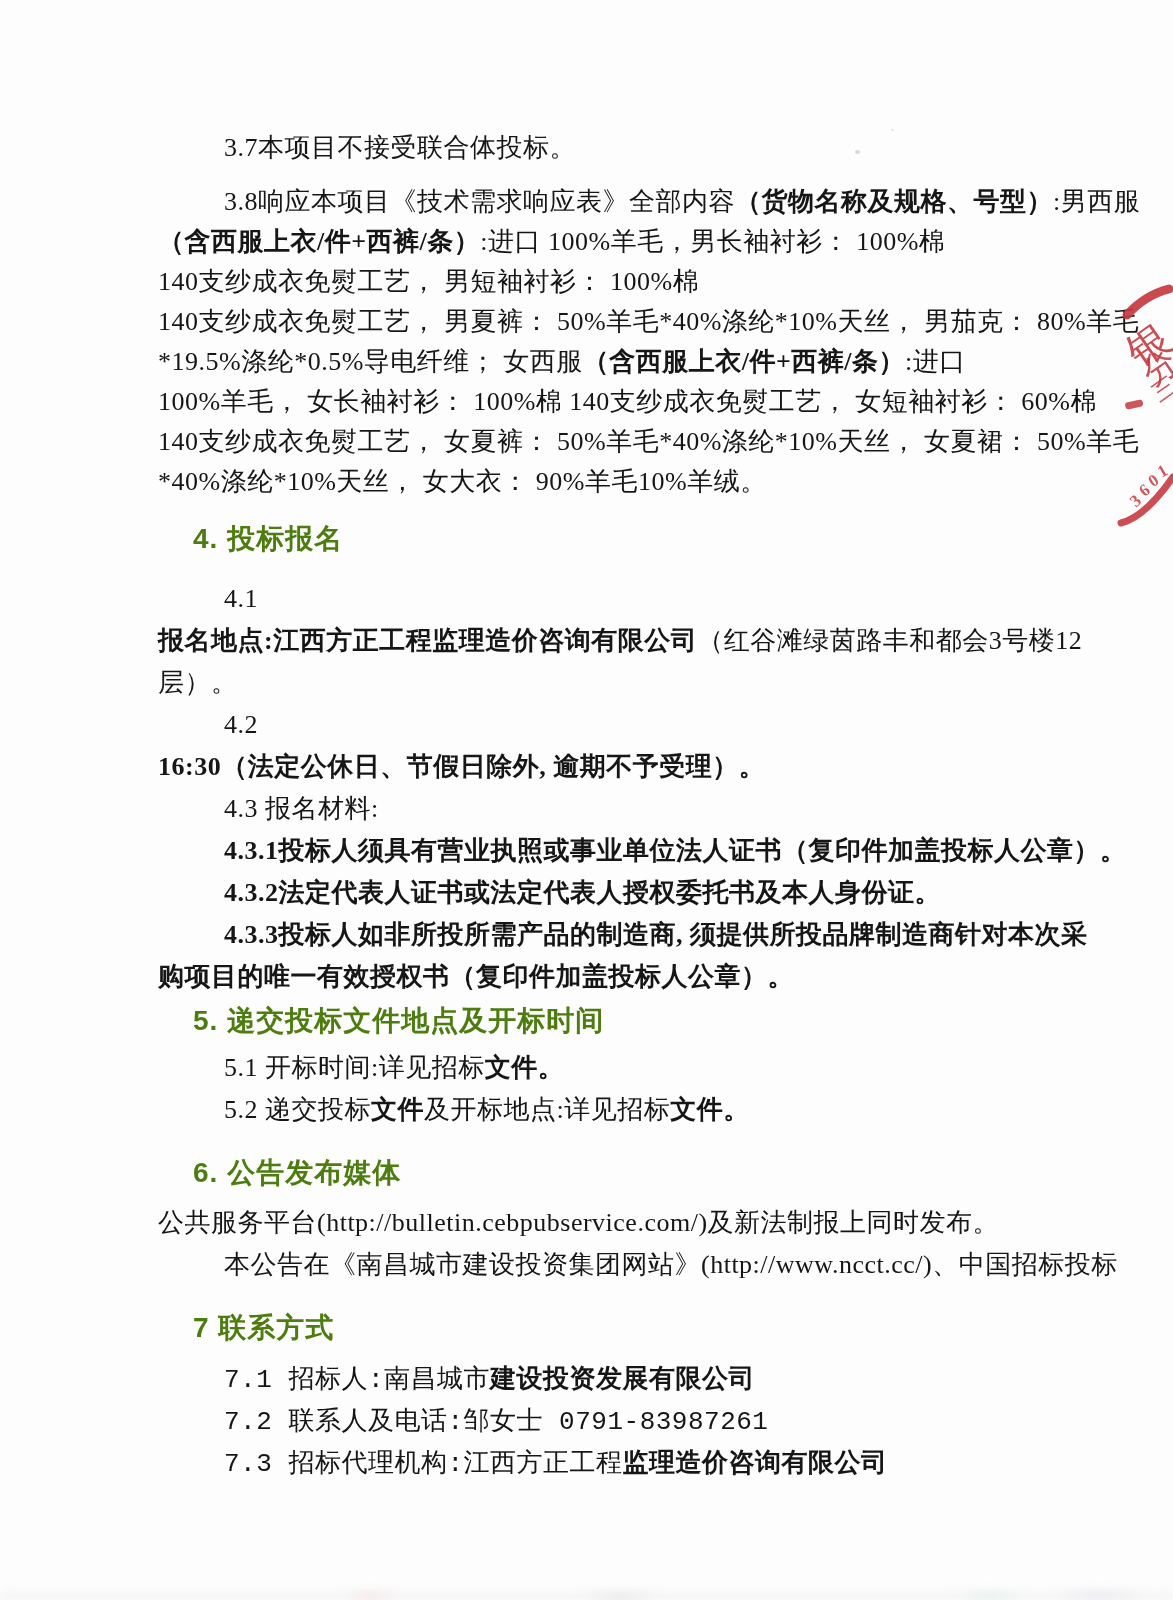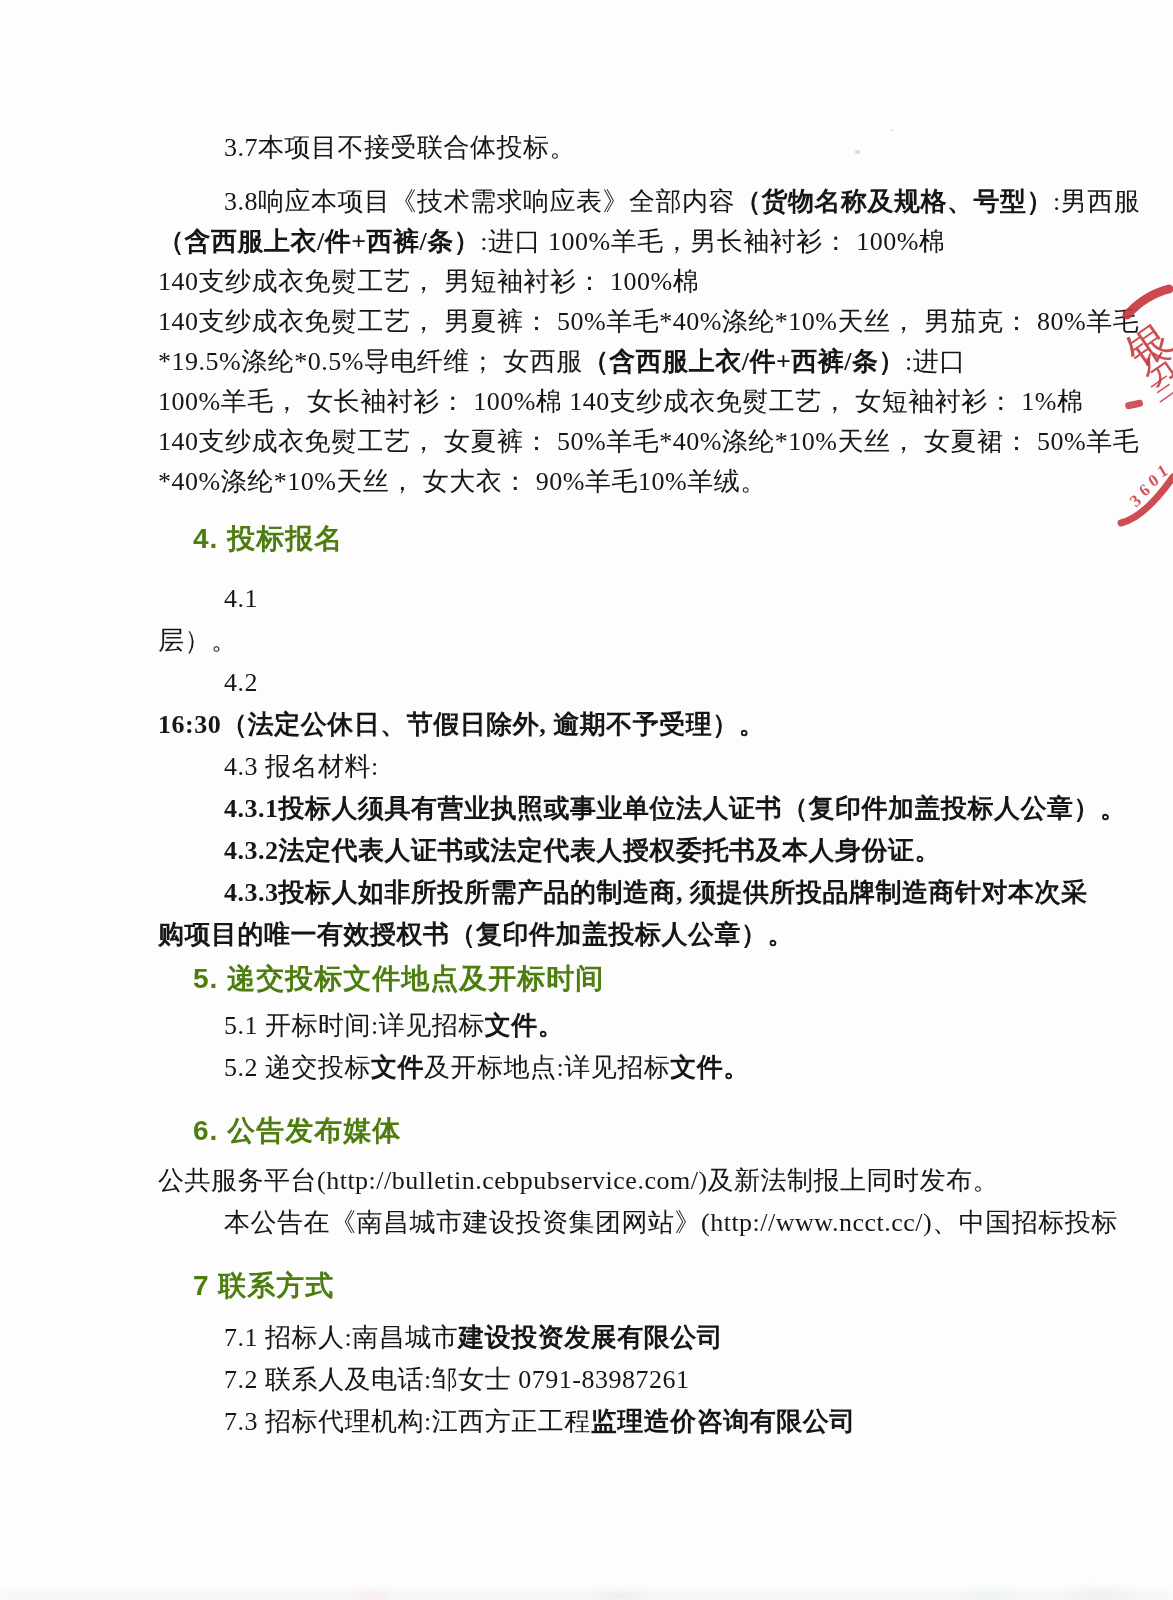--- a/index.html
+++ b/index.html
@@ -19,21 +19,21 @@
   [data-name="paragraph-block-b4"]{margin-top:19px;}
   [data-name="paragraph-block-b4"] .ln{line-height:42px;}
   [data-name="section-heading-5"]{margin-top:3px;}
   [data-name="paragraph-block-b5"]{margin-top:6px;}
   [data-name="paragraph-block-b5"] .ln{line-height:42px;}
   [data-name="section-heading-6"]{margin-top:22px;}
   [data-name="paragraph-block-b6"]{margin-top:9px;}
   [data-name="paragraph-block-b6"] .ln{line-height:42px;}
   [data-name="section-heading-7"]{margin-top:22px;}
   [data-name="paragraph-block-b7"]{margin-top:11px;}
-  [data-name="paragraph-block-b7"] .ln{line-height:42px;}
+  [data-name="paragraph-block-b7"] .ln{line-height:42px;font-family:Liberation Mono, monospace;}
   .seal{position:absolute;left:1083px;top:281px;width:90px;height:250px;pointer-events:none;}
   .seal text{font-family:"Liberation Serif","DejaVu Serif",serif;}
   .speck{position:absolute;left:855px;top:150px;width:5px;height:4px;border-radius:50%;
          background:#b9b9b9;opacity:.55;box-shadow:35px -22px 0 -1px #c9c9c9;}
   .edge-blur{position:absolute;left:0;bottom:0;width:1173px;height:20px;opacity:.55;
      filter:blur(5px);
      background:
        radial-gradient(40px 12px at 370px 18px, rgba(235,160,170,.55), rgba(235,160,170,0) 70%),
        radial-gradient(60px 12px at 620px 19px, rgba(150,150,155,.45), rgba(150,150,155,0) 70%),
        radial-gradient(55px 12px at 990px 18px, rgba(150,210,175,.5), rgba(150,210,175,0) 70%),
@@ -47,27 +47,28 @@
   <div data-name="document-body">
       <div data-name="paragraph-block-b37">
         <div class="ln ind" data-name="text-line"><span class="run" data-name="text-run">3.7本项目不接受联合体投标。</span></div>
       </div>
       <div data-name="paragraph-block-b38">
         <div class="ln ind" data-name="text-line"><span class="run" data-name="text-run">3.8响应本项目《技术需求响应表》全部内容</span><span class="run bold" data-name="text-run">（货物名称及规格、号型）</span><span class="run" data-name="text-run">:男西服</span></div>
         <div class="ln" data-name="text-line"><span class="run bold" data-name="text-run">（含西服上衣/件+西裤/条）</span><span class="run" data-name="text-run">:进口 100%羊毛，男长袖衬衫： 100%棉</span></div>
         <div class="ln" data-name="text-line"><span class="run" data-name="text-run">140支纱成衣免熨工艺， 男短袖衬衫： 100%棉</span></div>
         <div class="ln" data-name="text-line"><span class="run" data-name="text-run">140支纱成衣免熨工艺， 男夏裤： 50%羊毛*40%涤纶*10%天丝， 男茄克： 80%羊毛</span></div>
         <div class="ln" data-name="text-line"><span class="run" data-name="text-run">*19.5%涤纶*0.5%导电纤维； 女西服</span><span class="run bold" data-name="text-run">（含西服上衣/件+西裤/条）</span><span class="run" data-name="text-run">:进口</span></div>
-        <div class="ln" data-name="text-line"><span class="run" data-name="text-run">100%羊毛， 女长袖衬衫： 100%棉 140支纱成衣免熨工艺， 女短袖衬衫： 1%棉</span></div>
+        <div class="ln" data-name="text-line"><span class="run" data-name="text-run">100%羊毛， 女长袖衬衫： 100%棉 140支纱成衣免熨工艺， 女短袖衬衫： 60%棉</span></div>
         <div class="ln" data-name="text-line"><span class="run" data-name="text-run">140支纱成衣免熨工艺， 女夏裤： 50%羊毛*40%涤纶*10%天丝， 女夏裙： 50%羊毛</span></div>
         <div class="ln" data-name="text-line"><span class="run" data-name="text-run">*40%涤纶*10%天丝， 女大衣： 90%羊毛10%羊绒。</span></div>
       </div>
       <div class="heading" data-name="section-heading-4">4. 投标报名</div>
       <div data-name="paragraph-block-b4">
         <div class="ln ind" data-name="text-line"><span class="run" data-name="text-run">4.1</span></div>
+        <div class="ln" data-name="text-line"><span class="run bold" data-name="text-run">报名地点:江西方正工程监理造价咨询有限公司</span><span class="run" data-name="text-run">（红谷滩绿茵路丰和都会3号楼12</span></div>
         <div class="ln" data-name="text-line"><span class="run" data-name="text-run">层）。</span></div>
         <div class="ln ind" data-name="text-line"><span class="run" data-name="text-run">4.2</span></div>
         <div class="ln" data-name="text-line"><span class="run bold" data-name="text-run">16:30</span><span class="run bold" data-name="text-run">（法定公休日、节假日除外, 逾期不予受理）。</span></div>
         <div class="ln ind" data-name="text-line"><span class="run" data-name="text-run">4.3 报名材料:</span></div>
         <div class="ln ind" data-name="text-line"><span class="run bold" data-name="text-run">4.3.1投标人须具有营业执照或事业单位法人证书（复印件加盖投标人公章）。</span></div>
         <div class="ln ind" data-name="text-line"><span class="run bold" data-name="text-run">4.3.2法定代表人证书或法定代表人授权委托书及本人身份证。</span></div>
         <div class="ln ind" data-name="text-line"><span class="run bold" data-name="text-run">4.3.3投标人如非所投所需产品的制造商, 须提供所投品牌制造商针对本次采</span></div>
         <div class="ln" data-name="text-line"><span class="run bold" data-name="text-run">购项目的唯一有效授权书（复印件加盖投标人公章）。</span></div>
       </div>
       <div class="heading" data-name="section-heading-5">5. 递交投标文件地点及开标时间</div>

